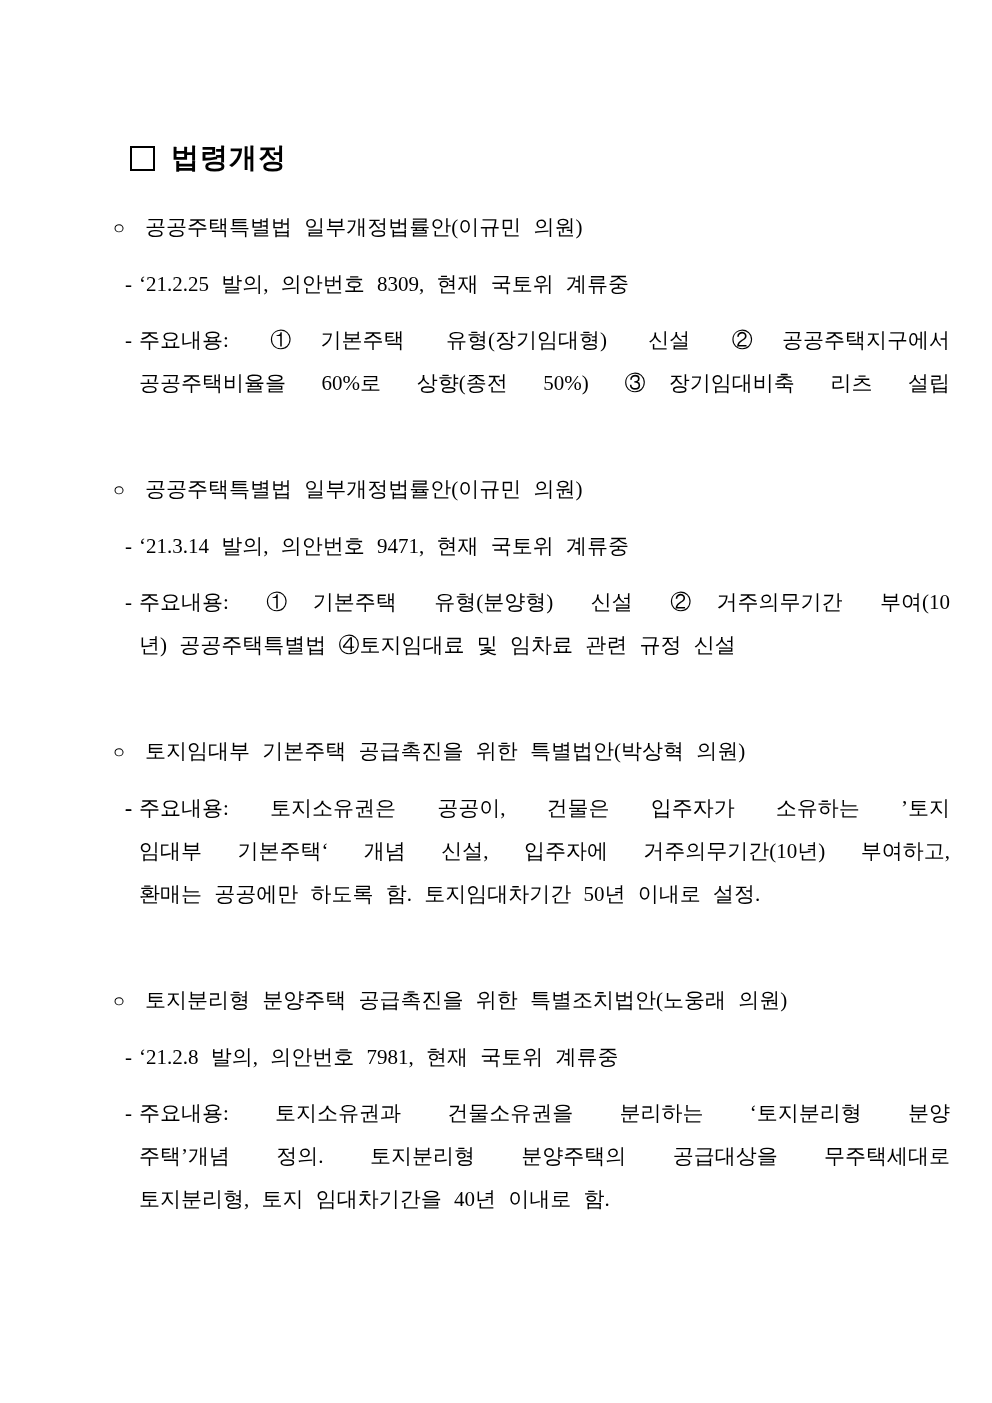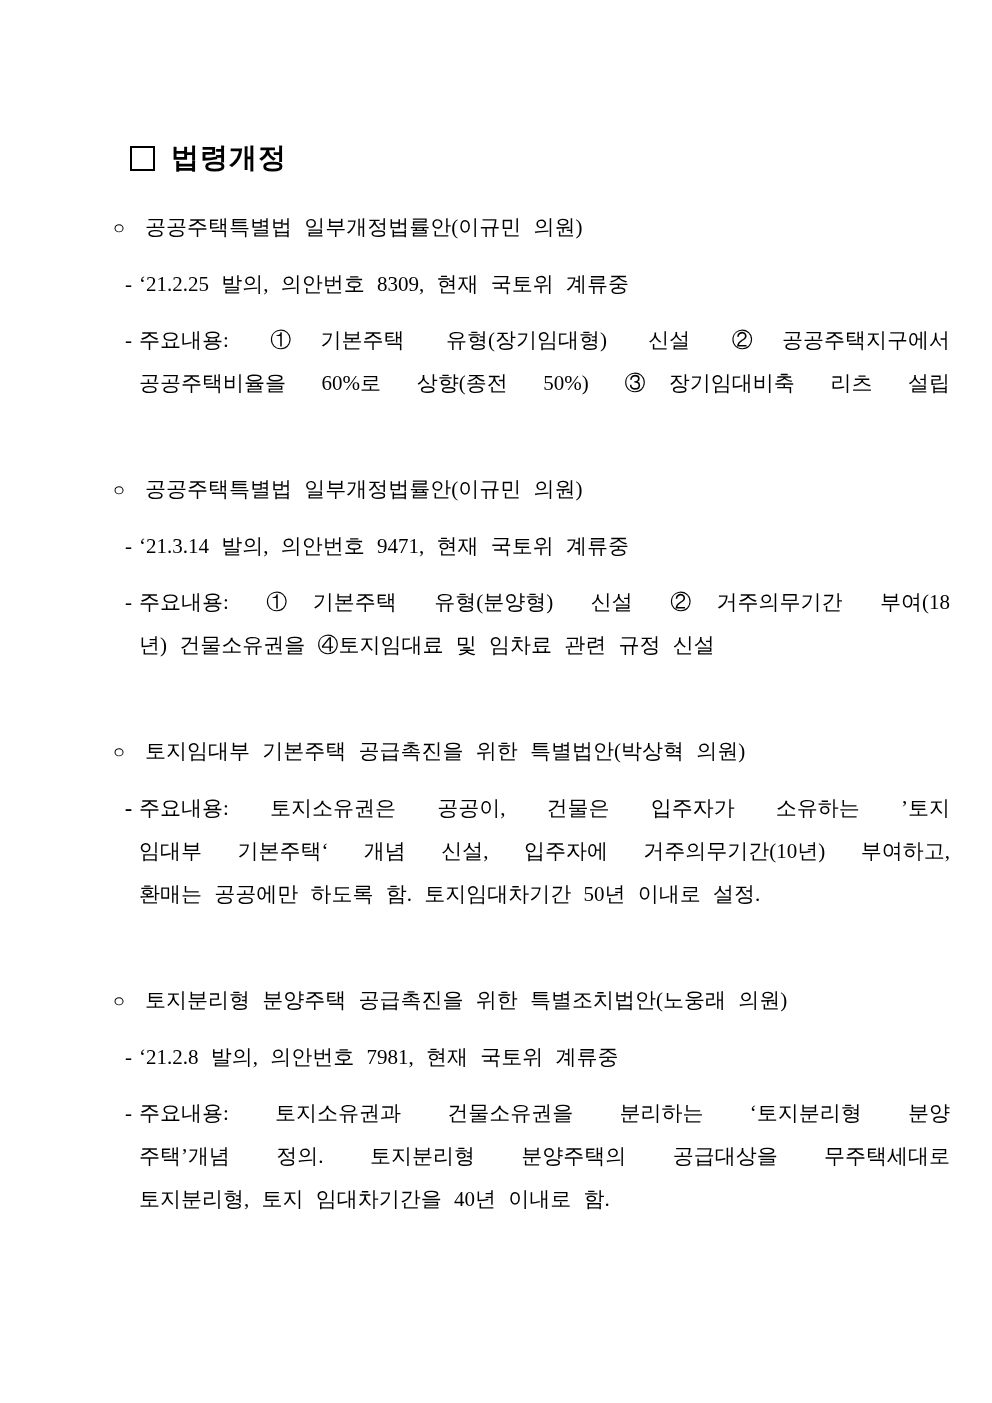--- a/index.html
+++ b/index.html
@@ -116,24 +116,24 @@
       <span class="bullet">ㅇ</span>
       <span>공공주택특별법 일부개정법률안(이규민 의원)</span>
     </div>
     <div class="line filing">
       <span class="dash">-</span>
       <span>‘21.3.14 발의, 의안번호 9471, 현재 국토위 계류중</span>
     </div>
     <div class="content">
       <div class="line just">
         <span class="dash">-</span>
-        <span>주요내용: ①기본주택 유형(분양형) 신설 ②거주의무기간 부여(18</span>
+        <span>주요내용: ①기본주택 유형(분양형) 신설 ②거주의무기간 부여(10</span>
       </div>
       <div class="line">
-        <span>년) 건물소유권을 ④토지임대료 및 임차료 관련 규정 신설</span>
+        <span>년) 공공주택특별법 ④토지임대료 및 임차료 관련 규정 신설</span>
       </div>
     </div>
   </div>
 
   <div class="item">
     <div class="title-row">
       <span class="bullet">ㅇ</span>
       <span>토지임대부 기본주택 공급촉진을 위한 특별법안(박상혁 의원)</span>
     </div>
     <div class="line filing">

